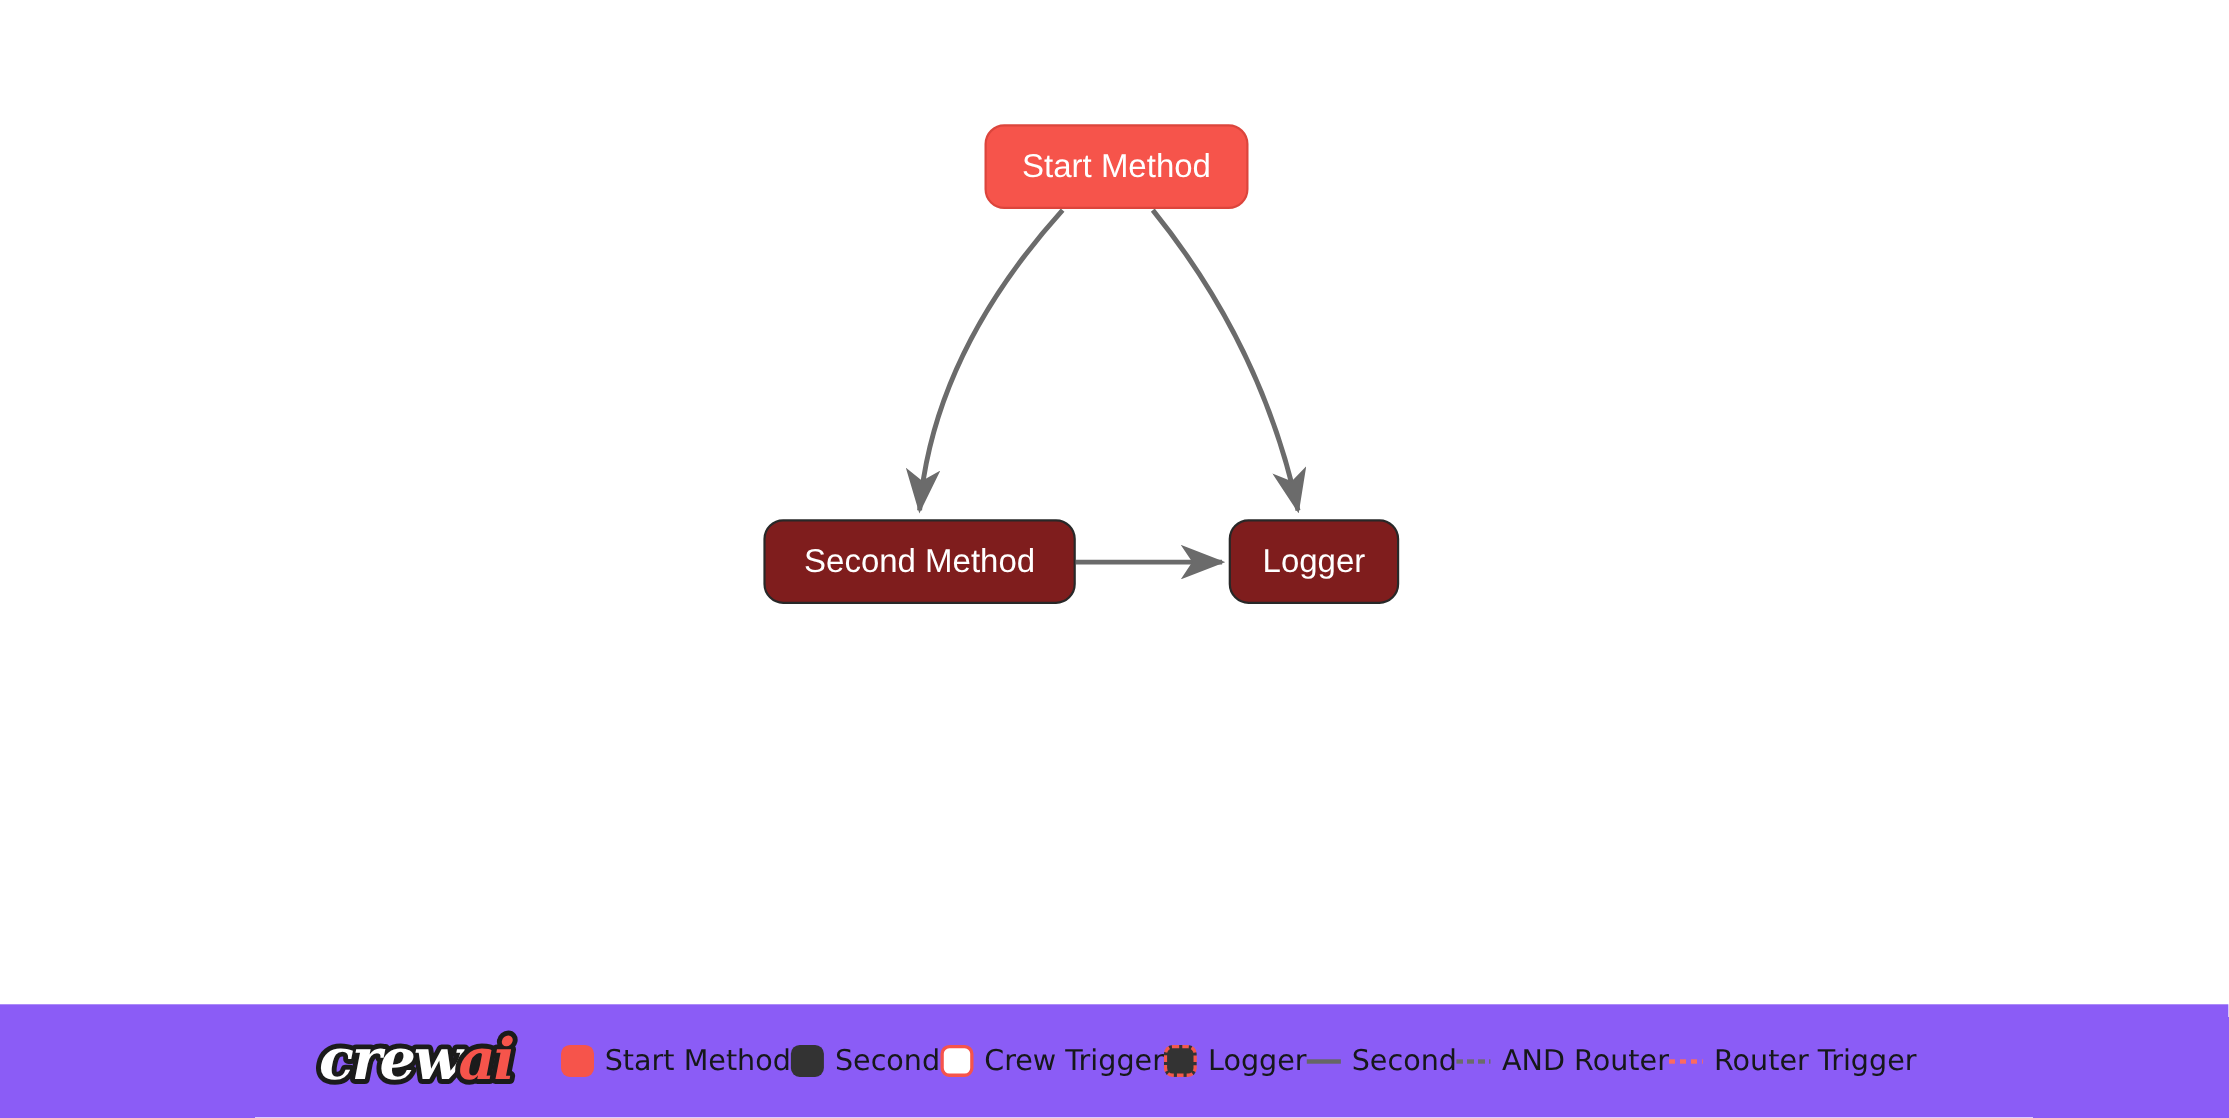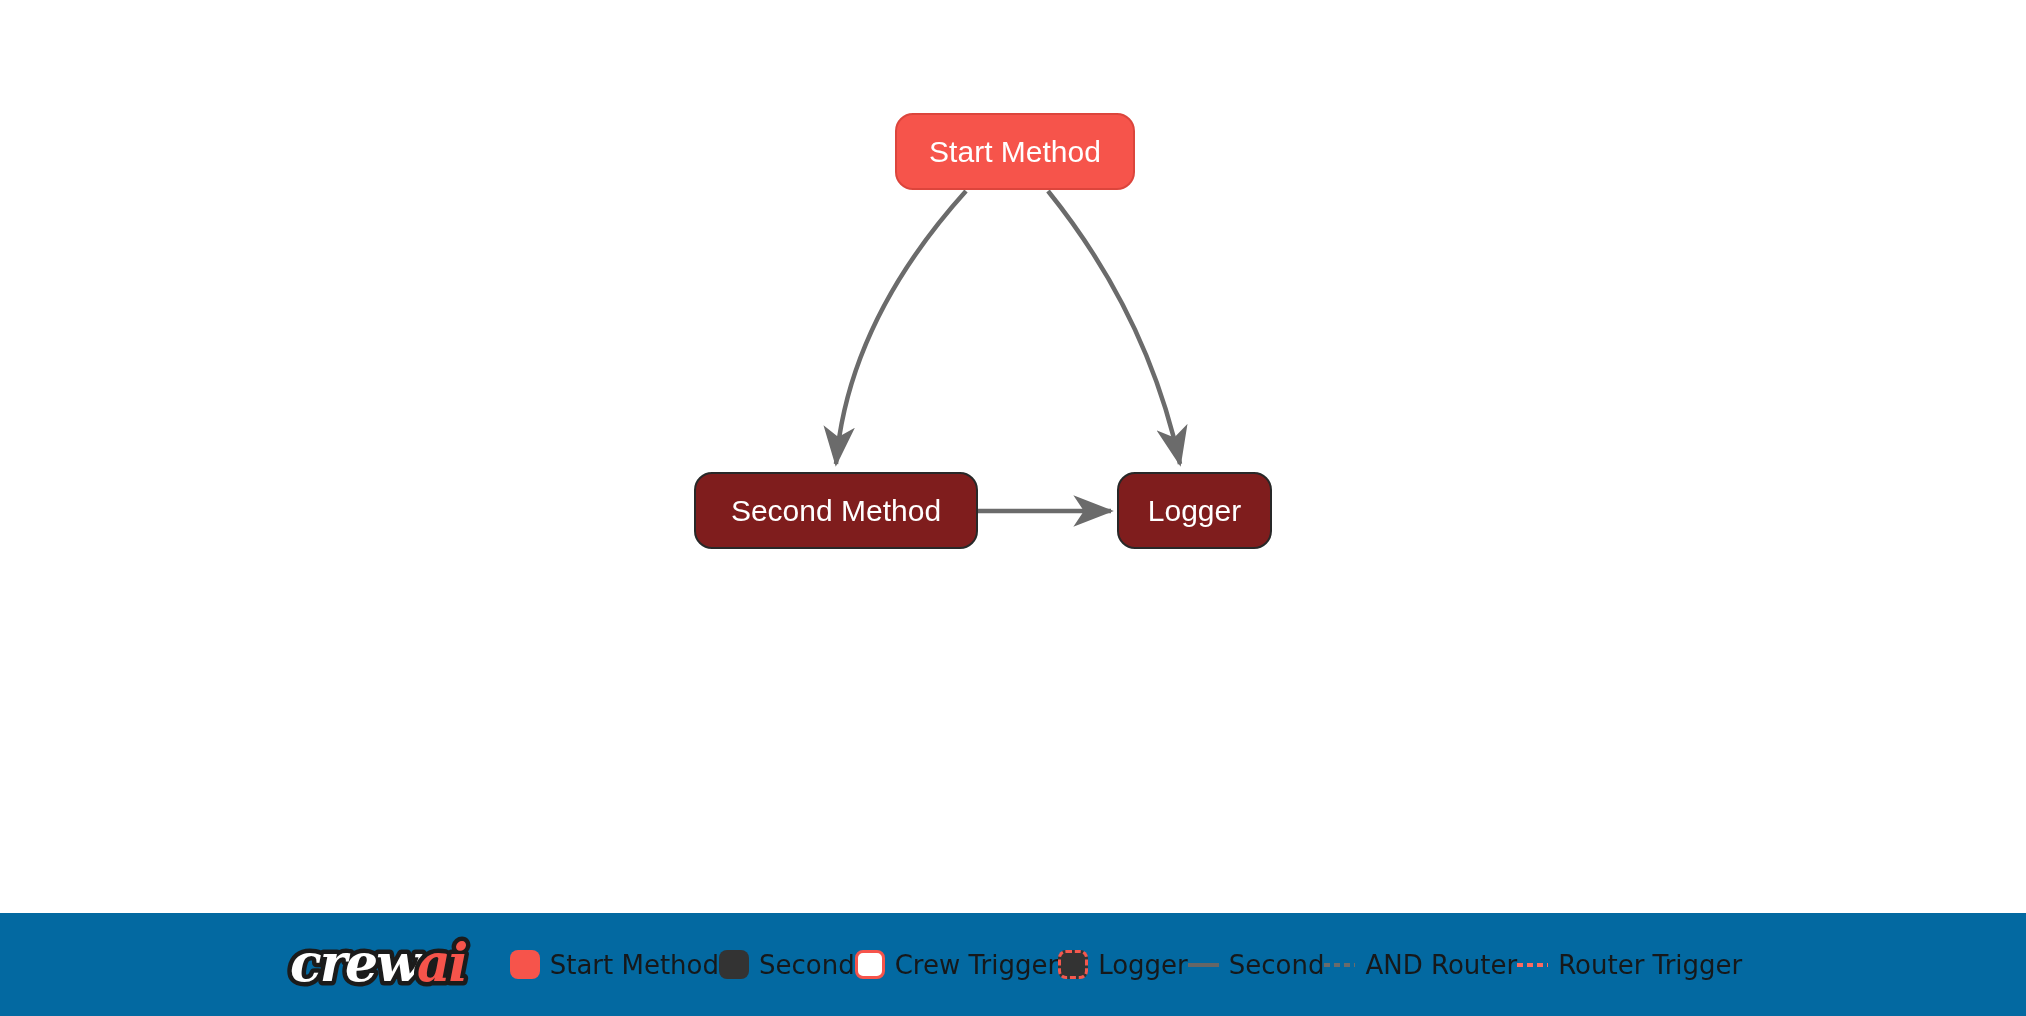--- a/index.html
+++ b/index.html
@@ -29,21 +29,21 @@
   }
   .node-method {
     background: #7f1d1d; border: 2px solid #282828;
   }
   .node-second { left: 694px; top: 472px; width: 284px; height: 77px; }
   .node-logger { left: 1117px; top: 472px; width: 155px; height: 77px; }
 
   
   .legend-bar {
     position: absolute; left: 0; top: 913px; width: 2026px; height: 103px;
-    background: #0369a1;
+    background: #8b5cf6;
     display: flex; align-items: center; justify-content: center;
     font-size: 26px; color: #16181a;
   }
   .legend-item { display: flex; align-items: center; gap: 10px; }
   .swatch {
     width: 30px; height: 29px; border-radius: 8px; flex: 0 0 auto;
   }
   .swatch-start  { background: #F6544B; }
   .swatch-method { background: #333333; }
   .swatch-crew   { background: #ffffff; border: 3px solid #F6544B; }

